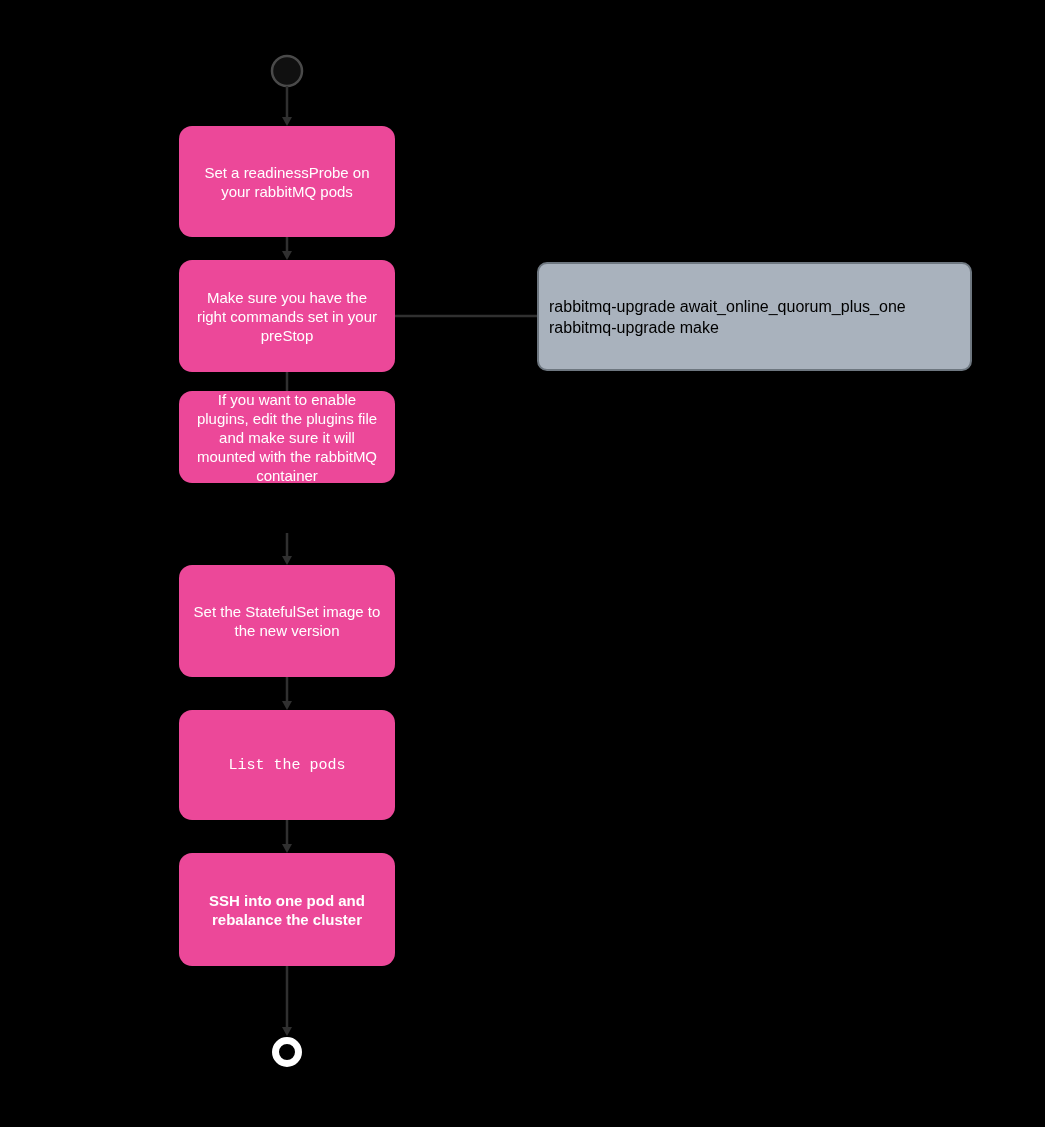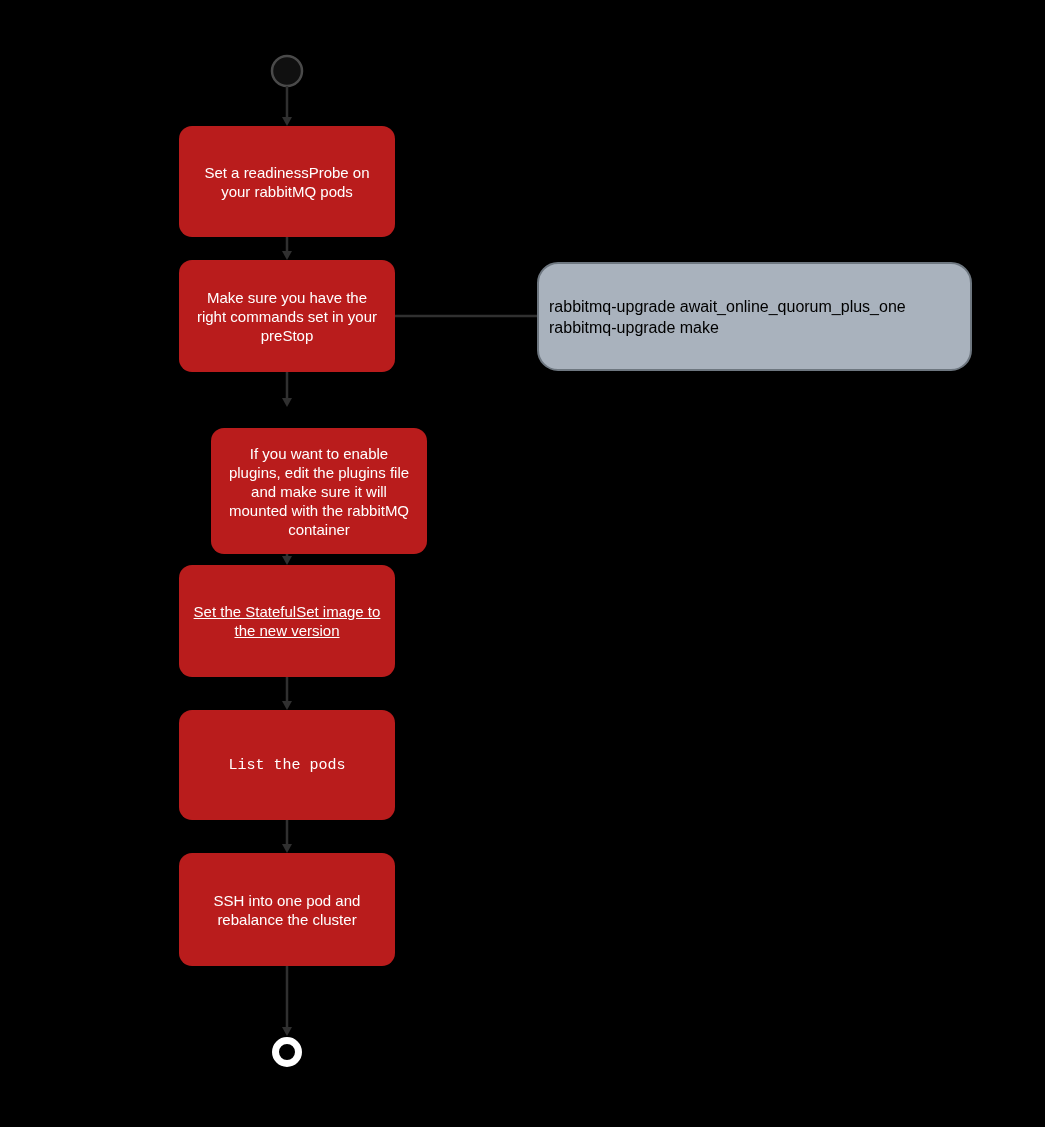--- a/index.html
+++ b/index.html
@@ -13,38 +13,38 @@
     width: 1045px; height: 1127px;
     overflow: hidden;
   }
   svg.connectors {
     position: absolute; left: 0; top: 0;
   }
   .step {
     position: absolute;
     left: 179px;
     width: 216px;
-    background: #b91c1c;
+    background: #ec4899;
     border-radius: 13px;
     color: #ffffff;
     display: flex;
     align-items: center;
     justify-content: center;
     text-align: center;
     font-size: 15px;
     line-height: 19px;
     padding: 10px 13px;
   }
   .note {
     position: absolute;
     left: 537px; top: 262px;
     width: 435px; height: 109px;
     background: #a9b2bd;
     border: 2px solid #6e7780;
-    border-radius: 21px;
+    border-radius: 10px;
     color: #000000;
     font-size: 16px;
     line-height: 21px;
     display: flex;
     flex-direction: column;
     justify-content: center;
     padding: 6px 10px;
   }
   .note div { white-space: nowrap; }
 </style>
@@ -86,33 +86,33 @@
   </svg>
 
   <div class="step" style="top:126px; height:111px;">
     <span>Set a readinessProbe on your rabbitMQ pods</span>
   </div>
 
   <div class="step" style="top:260px; height:112px;justify-content:center;">
     <span>Make sure you have the right commands set in your preStop</span>
   </div>
 
-  <div class="step" style="top:428px; height:126px;margin-left:32px;">
+  <div class="step" style="top:391px; height:92px;">
     <span>If you want to enable plugins, edit the plugins file and make sure it will mounted with the rabbitMQ container</span>
   </div>
 
-  <div class="step" style="top:565px; height:112px;text-decoration:underline;">
+  <div class="step" style="top:565px; height:112px;">
     <span>Set the StatefulSet image to the new version</span>
   </div>
 
   <div class="step" style="top:710px; height:110px;font-family:Liberation Mono, monospace;">
     <span>List the pods</span>
   </div>
 
-  <div class="step" style="top:853px; height:113px;">
+  <div class="step" style="top:853px; height:113px;font-weight:bold;">
     <span>SSH into one pod and rebalance the cluster</span>
   </div>
 
   <div class="note">
     <div>rabbitmq-upgrade await_online_quorum_plus_one</div>
     <div>rabbitmq-upgrade make</div>
   </div>
 
 </div>
 

